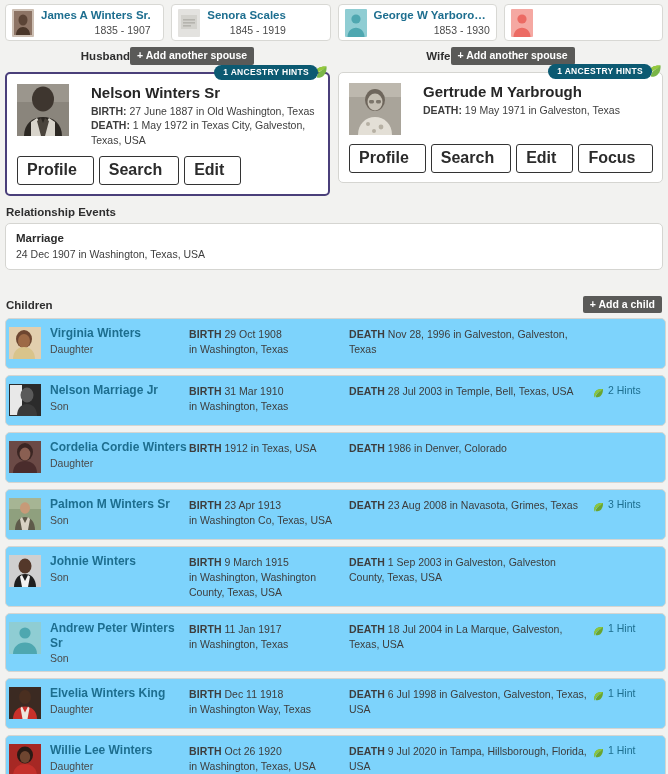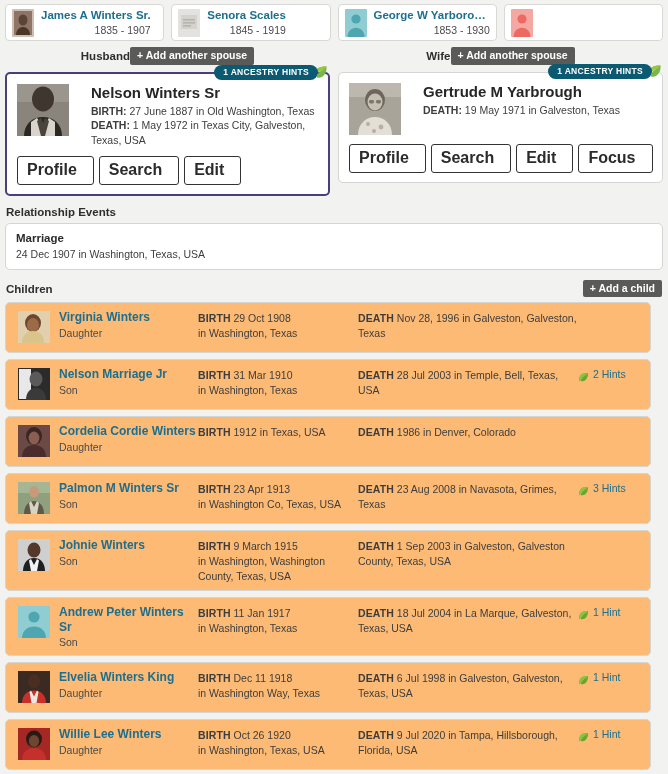--- a/index.html
+++ b/index.html
@@ -174,21 +174,21 @@
     color: #2e2e2e;
     padding: 0 6px;
     margin-top: 10px;
     margin-bottom: 5px;
   }
   .sec-row {
     display: flex;
     align-items: center;
     justify-content: space-between;
     padding: 0 6px;
-    margin-top: 10px;
+    margin-top: 26px;
     margin-bottom: 5px;
   }
   .event-card {
     margin: 0 5px;
     background: #ffffff;
     border: 1px solid #d5d5d1;
     border-radius: 5px;
     padding: 8px 2px 9px 10px;
   }
   .event-title {
@@ -197,27 +197,27 @@
     color: #2b2b2b;
     margin-bottom: 4px;
   }
   .event-detail {
     font-size: 10.5px;
     color: #3d3d3d;
   }
 
   
   .child-row {
-    margin: 0 17px 6px 5px;
-    background: #fdba74;
+    margin: 0 2px 6px 5px;
+    background: #7dd3fc;
     border: 1px solid #d5d5d1;
     border-radius: 5px;
     display: flex;
     align-items: flex-start;
-    padding: 7px 8px 7px 12px;
+    padding: 7px 8px 7px 3px;
     min-height: 51px;
   }
   .child-photo {
     width: 32px; height: 32px;
     flex: 0 0 32px;
     overflow: hidden;
     position: relative;
     background: #c7c3bb;
     margin-top: 1px;
   }

